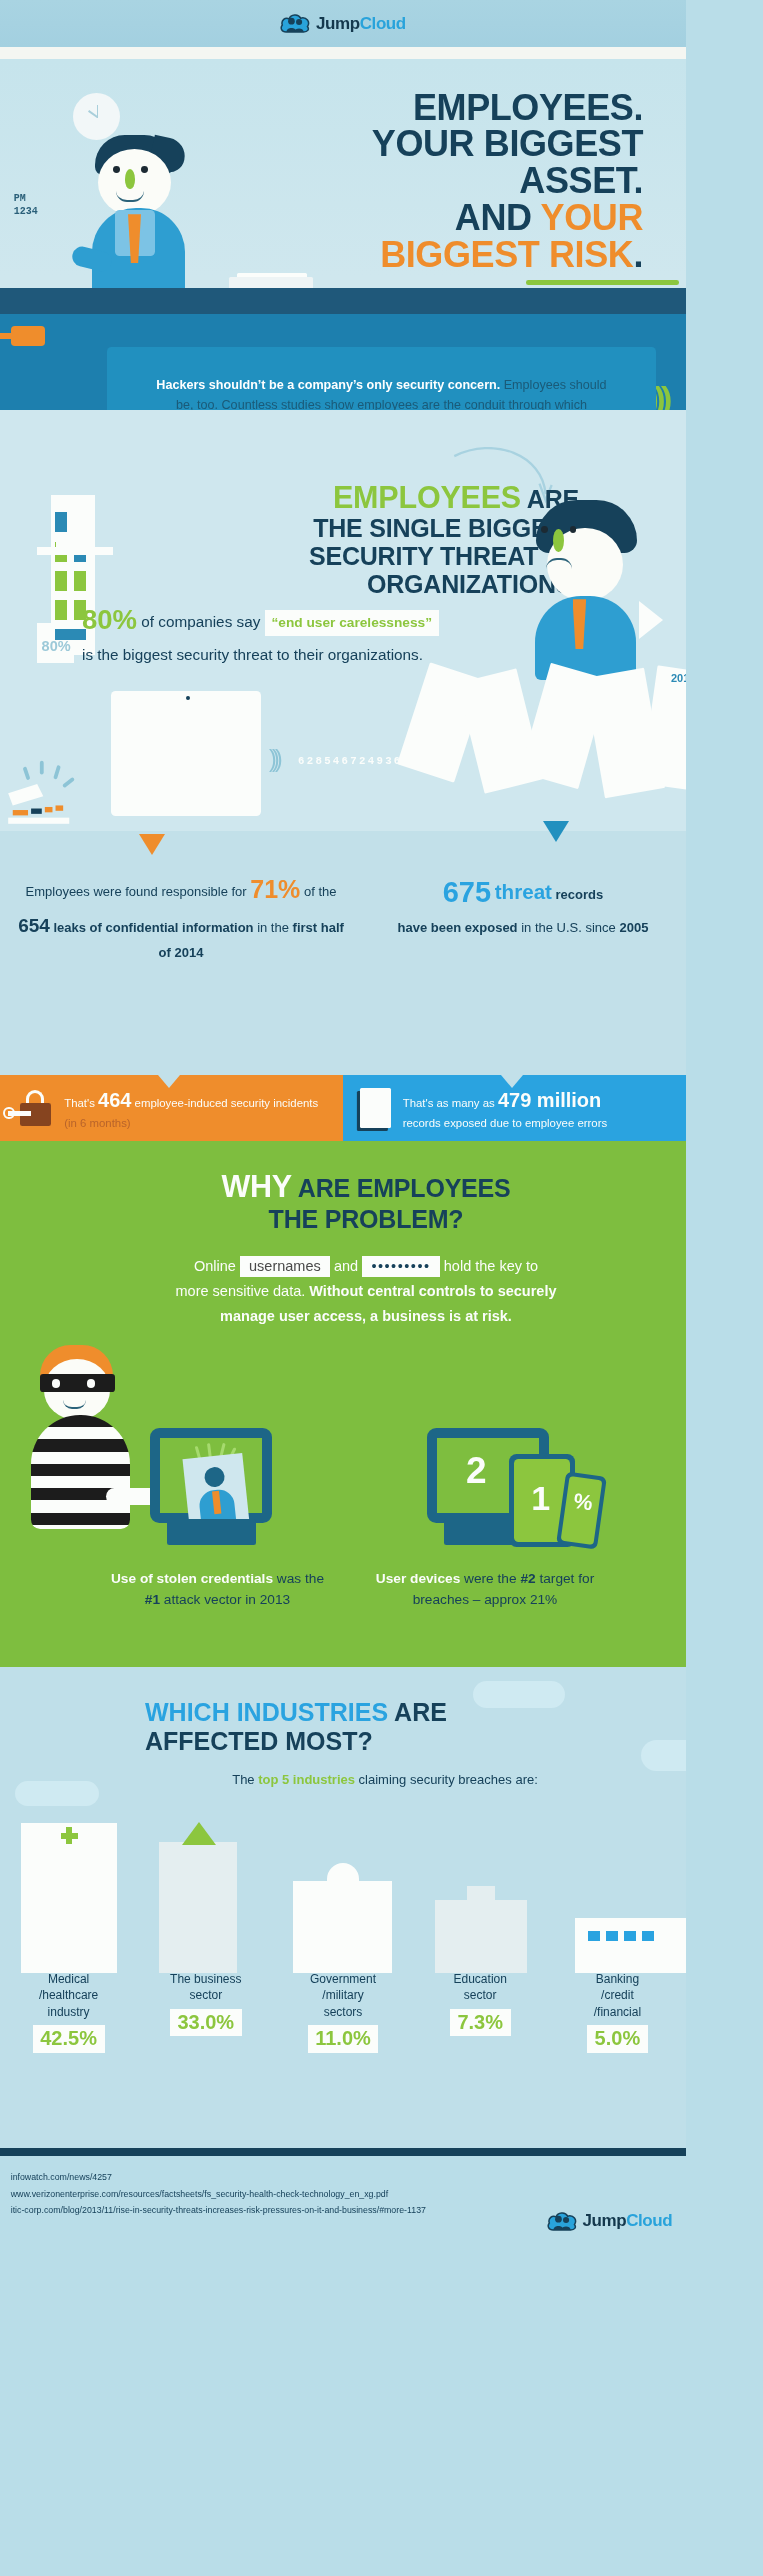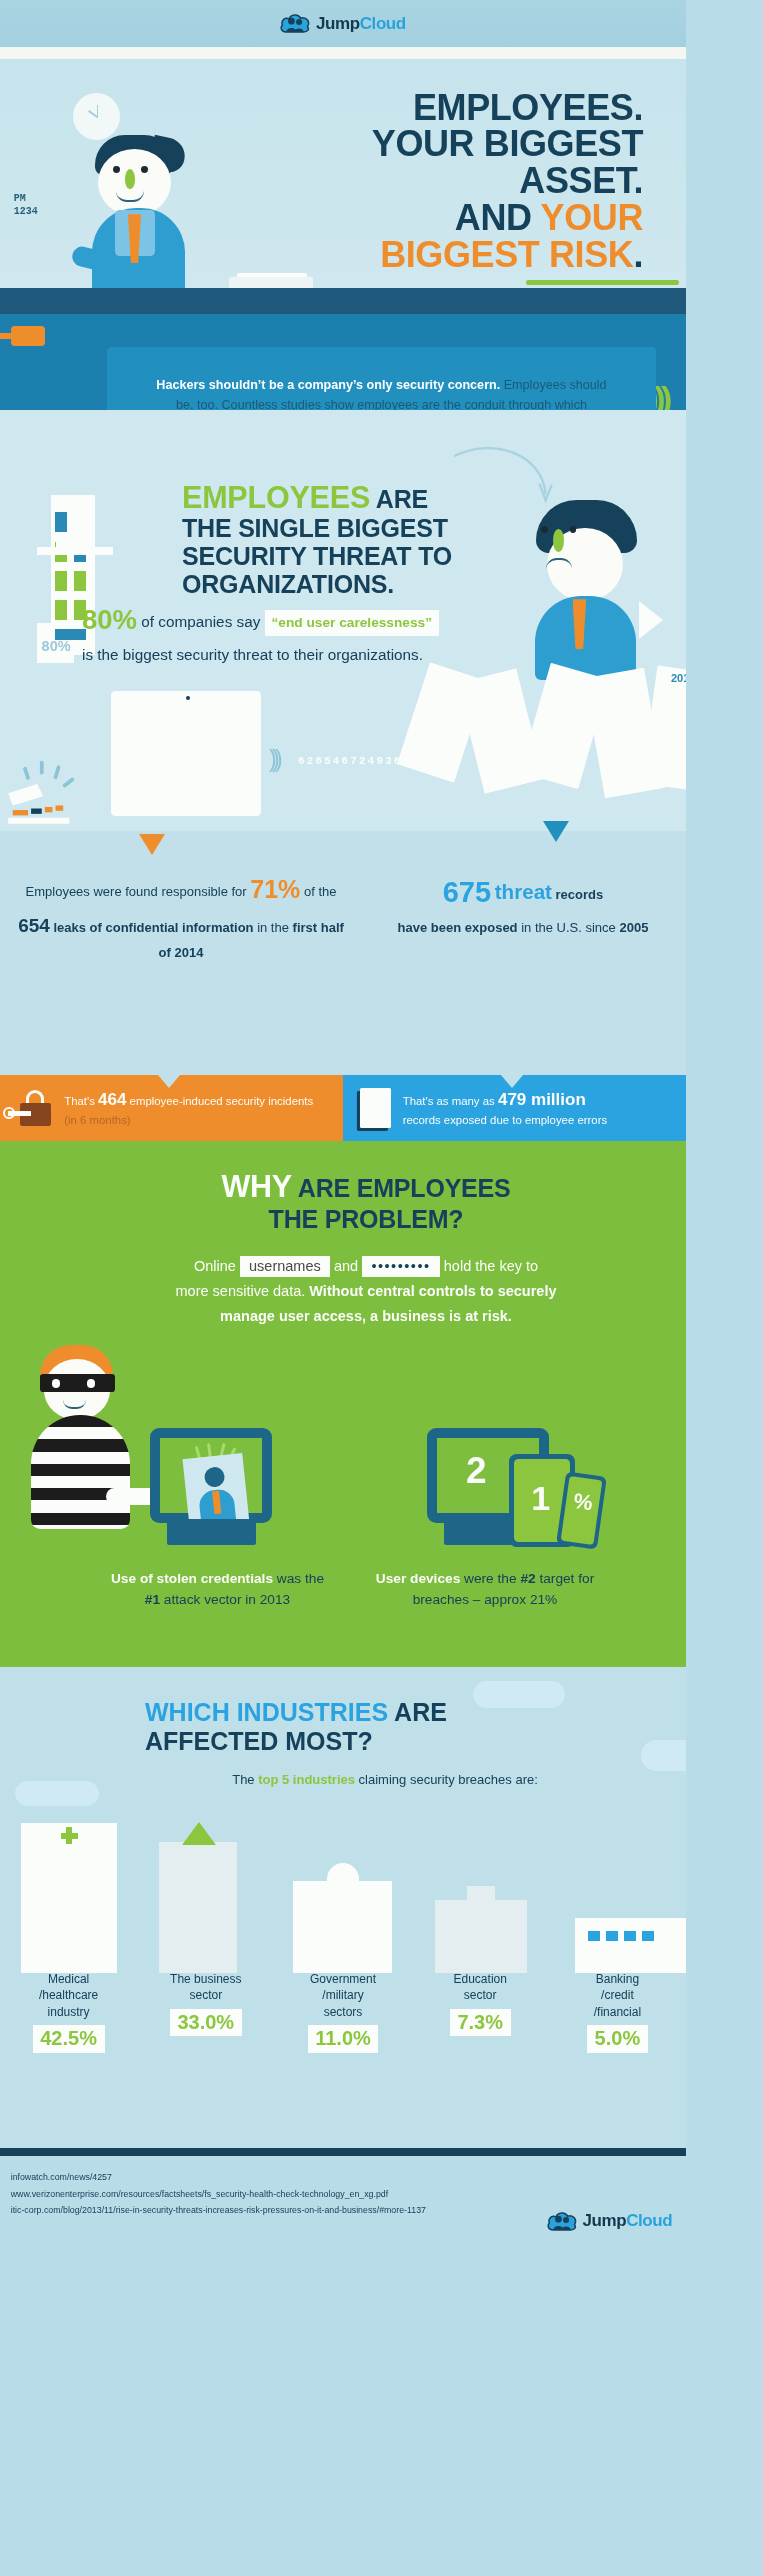--- a/index.html
+++ b/index.html
@@ -106,21 +106,21 @@
   .wifi { position:absolute; right:18.3px; top:320px; color:#8cc63e; font-size:34px;
     font-weight:bold; letter-spacing:-4.6px; }
 
   
   .sec2 {
     position:relative; background:#cfe7ee; padding:40px 0 0 0; height:665px;
   }
   .sec2 .h2 {
     position:absolute; left:182px; top:70px; width:397px;
     font-size:25px; font-weight:bold; color:#16415a; line-height:1.12;
-    text-align:left; letter-spacing:-0.2px;
+    text-align:right; letter-spacing:-0.2px;
   }
   .sec2 .h2 .g { color:#8cc63e; font-size:30.5px; }
   .arrow-curve { position:absolute; right:128px; top:37px; width:107px; height:70px; }
   .building { position:absolute; left:37px; top:85px; width:61px; height:168px; }
   .bld-main { position:absolute; left:13.7px; top:0; width:44px; height:160px; background:#fbfdfb; }
   .bld-left { position:absolute; left:0; top:128px; width:37px; height:40px; background:#fbfdfb; }
   .bld-win { position:absolute; width:12.2px; height:20px; background:#8cc63e; }
   .pct80 { position:absolute; left:4.6px; top:143px; font-size:14.5px; font-weight:bold; color:#9cc9d8; }
   .sad { position:absolute; right:30.5px; top:90px; width:130px; height:175px; }
   .sad .hair { position:absolute; left:10.7px; top:0; width:101px; height:53px;
@@ -192,21 +192,21 @@
   .s2stat .mil { color:#2aa3e0; font-size:20.6px; font-weight:bold; }
 
   
   .banners { display:flex; height:66px; position:relative; }
   .ban { flex:1; display:flex; align-items:center; padding:0 17px; gap:12.2px; position:relative; }
   .ban.orange { background:#ef8d2c; }
   .ban.blue { background:#2aa3e0; }
   .ban .notch { position:absolute; left:46%; top:0; width:0; height:0;
     border-left:11.4px solid transparent; border-right:11.4px solid transparent; border-top:13px solid #c2e0e9; }
   .ban .txt { color:#fbfdfb; font-size:11.4px; line-height:1.5; }
-  .ban .txt b { font-size:17px; }
+  .ban .txt b { font-size:20px; }
   .ban .txt .sm { color:#b9642a; }
   .lock { width:35px; height:37px; position:relative; flex:none; }
   .lock .shackle { position:absolute; left:9.2px; top:0; width:18.3px; height:18.3px;
     border:3.8px solid #fbfdfb; border-bottom:none; border-radius:9.2px 9.2px 0 0; }
   .lock .body { position:absolute; left:3.1px; top:13.7px; width:30.5px; height:23px;
     background:#86441f; border-radius:2.3px; }
   .lock .key { position:absolute; left:-9.2px; top:21.4px; width:23px; height:4.6px; background:#fbfdfb; }
   .lock .keyhead { position:absolute; left:-13.7px; top:17.5px; width:11.4px; height:12.2px;
     border:2.3px solid #fbfdfb; border-radius:50%; }
   .docicon { width:30.5px; height:40px; background:#fbfdfb; border-radius:1.5px; position:relative; flex:none;

